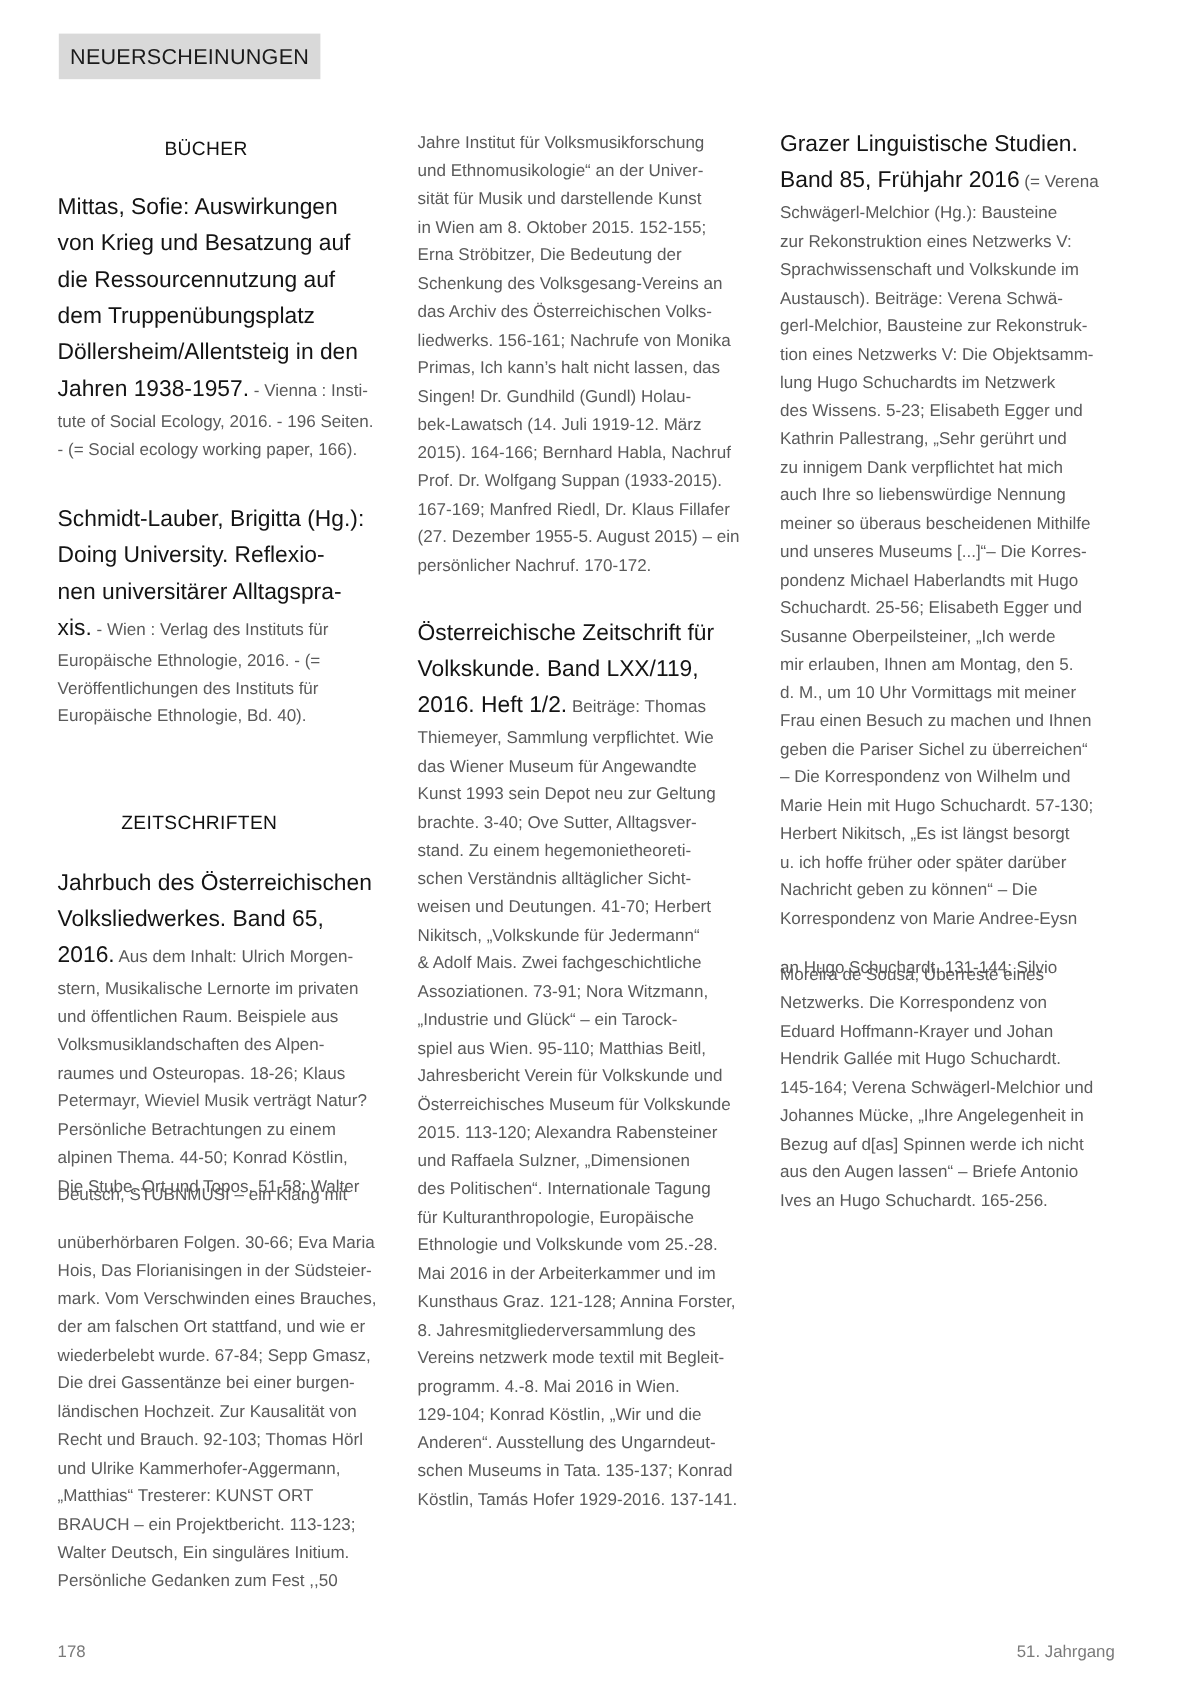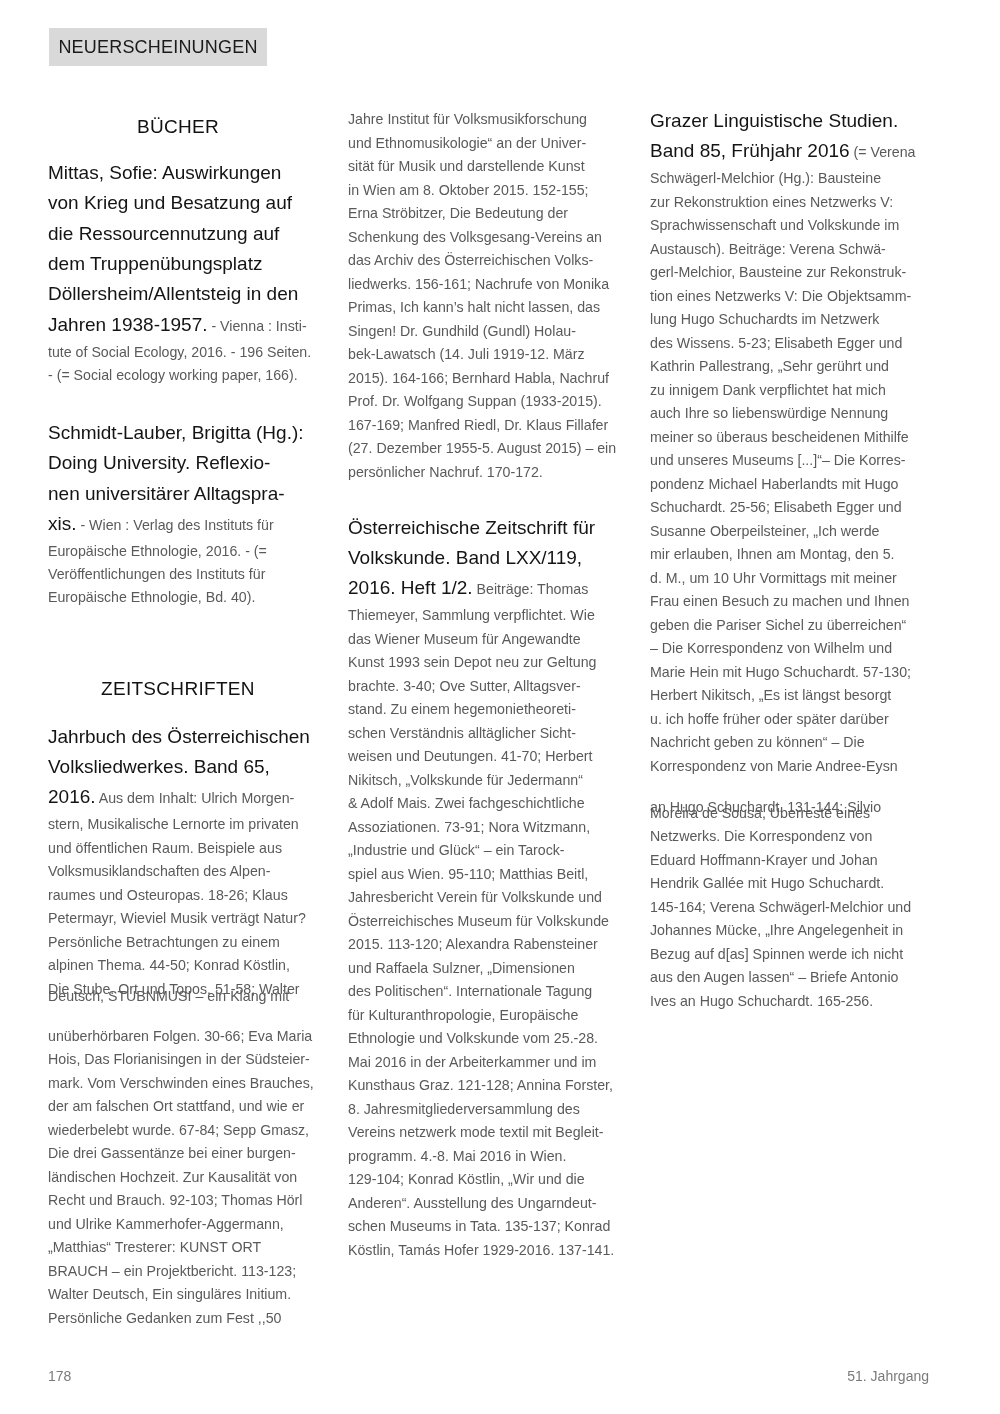--- a/index.html
+++ b/index.html
@@ -5,21 +5,21 @@
   html, body { margin: 0; padding: 0; background: #ffffff; }
   body { width: 1000px; height: 1414px; position: relative; overflow: hidden;
          font-family: "Liberation Sans", "DejaVu Sans", sans-serif; }
   .section-tag { position: absolute; left: 49px; top: 28px; width: 218px; height: 38px;
                  background: #d9d9d9; color: #1a1a1a; font-size: 18px; line-height: 38px;
                  text-align: center; letter-spacing: 0.2px; }
   .col { position: absolute; top: 0; }
   .col.c1 { left: 48px; width: 285px; }
   .col.c2 { left: 348px; width: 285px; }
   .col.c3 { left: 650px; width: 285px; }
-  .heading { position: absolute; font-size: 19px; color: #111; letter-spacing: 0.3px; }
+  .heading { position: absolute; font-size: 16px; color: #111; letter-spacing: 0.3px; }
   .line { position: absolute; left: 0; white-space: nowrap; }
   .t { font-size: 19px; color: #141414; }
   .b { font-size: 14.2px; color: #5a5a5a; }
   .footer { position: absolute; top: 1368px; font-size: 14px; color: #7a7a7a; }
 </style>
 </head>
 <body>
 
 <div class="section-tag">NEUERSCHEINUNGEN</div>
 

